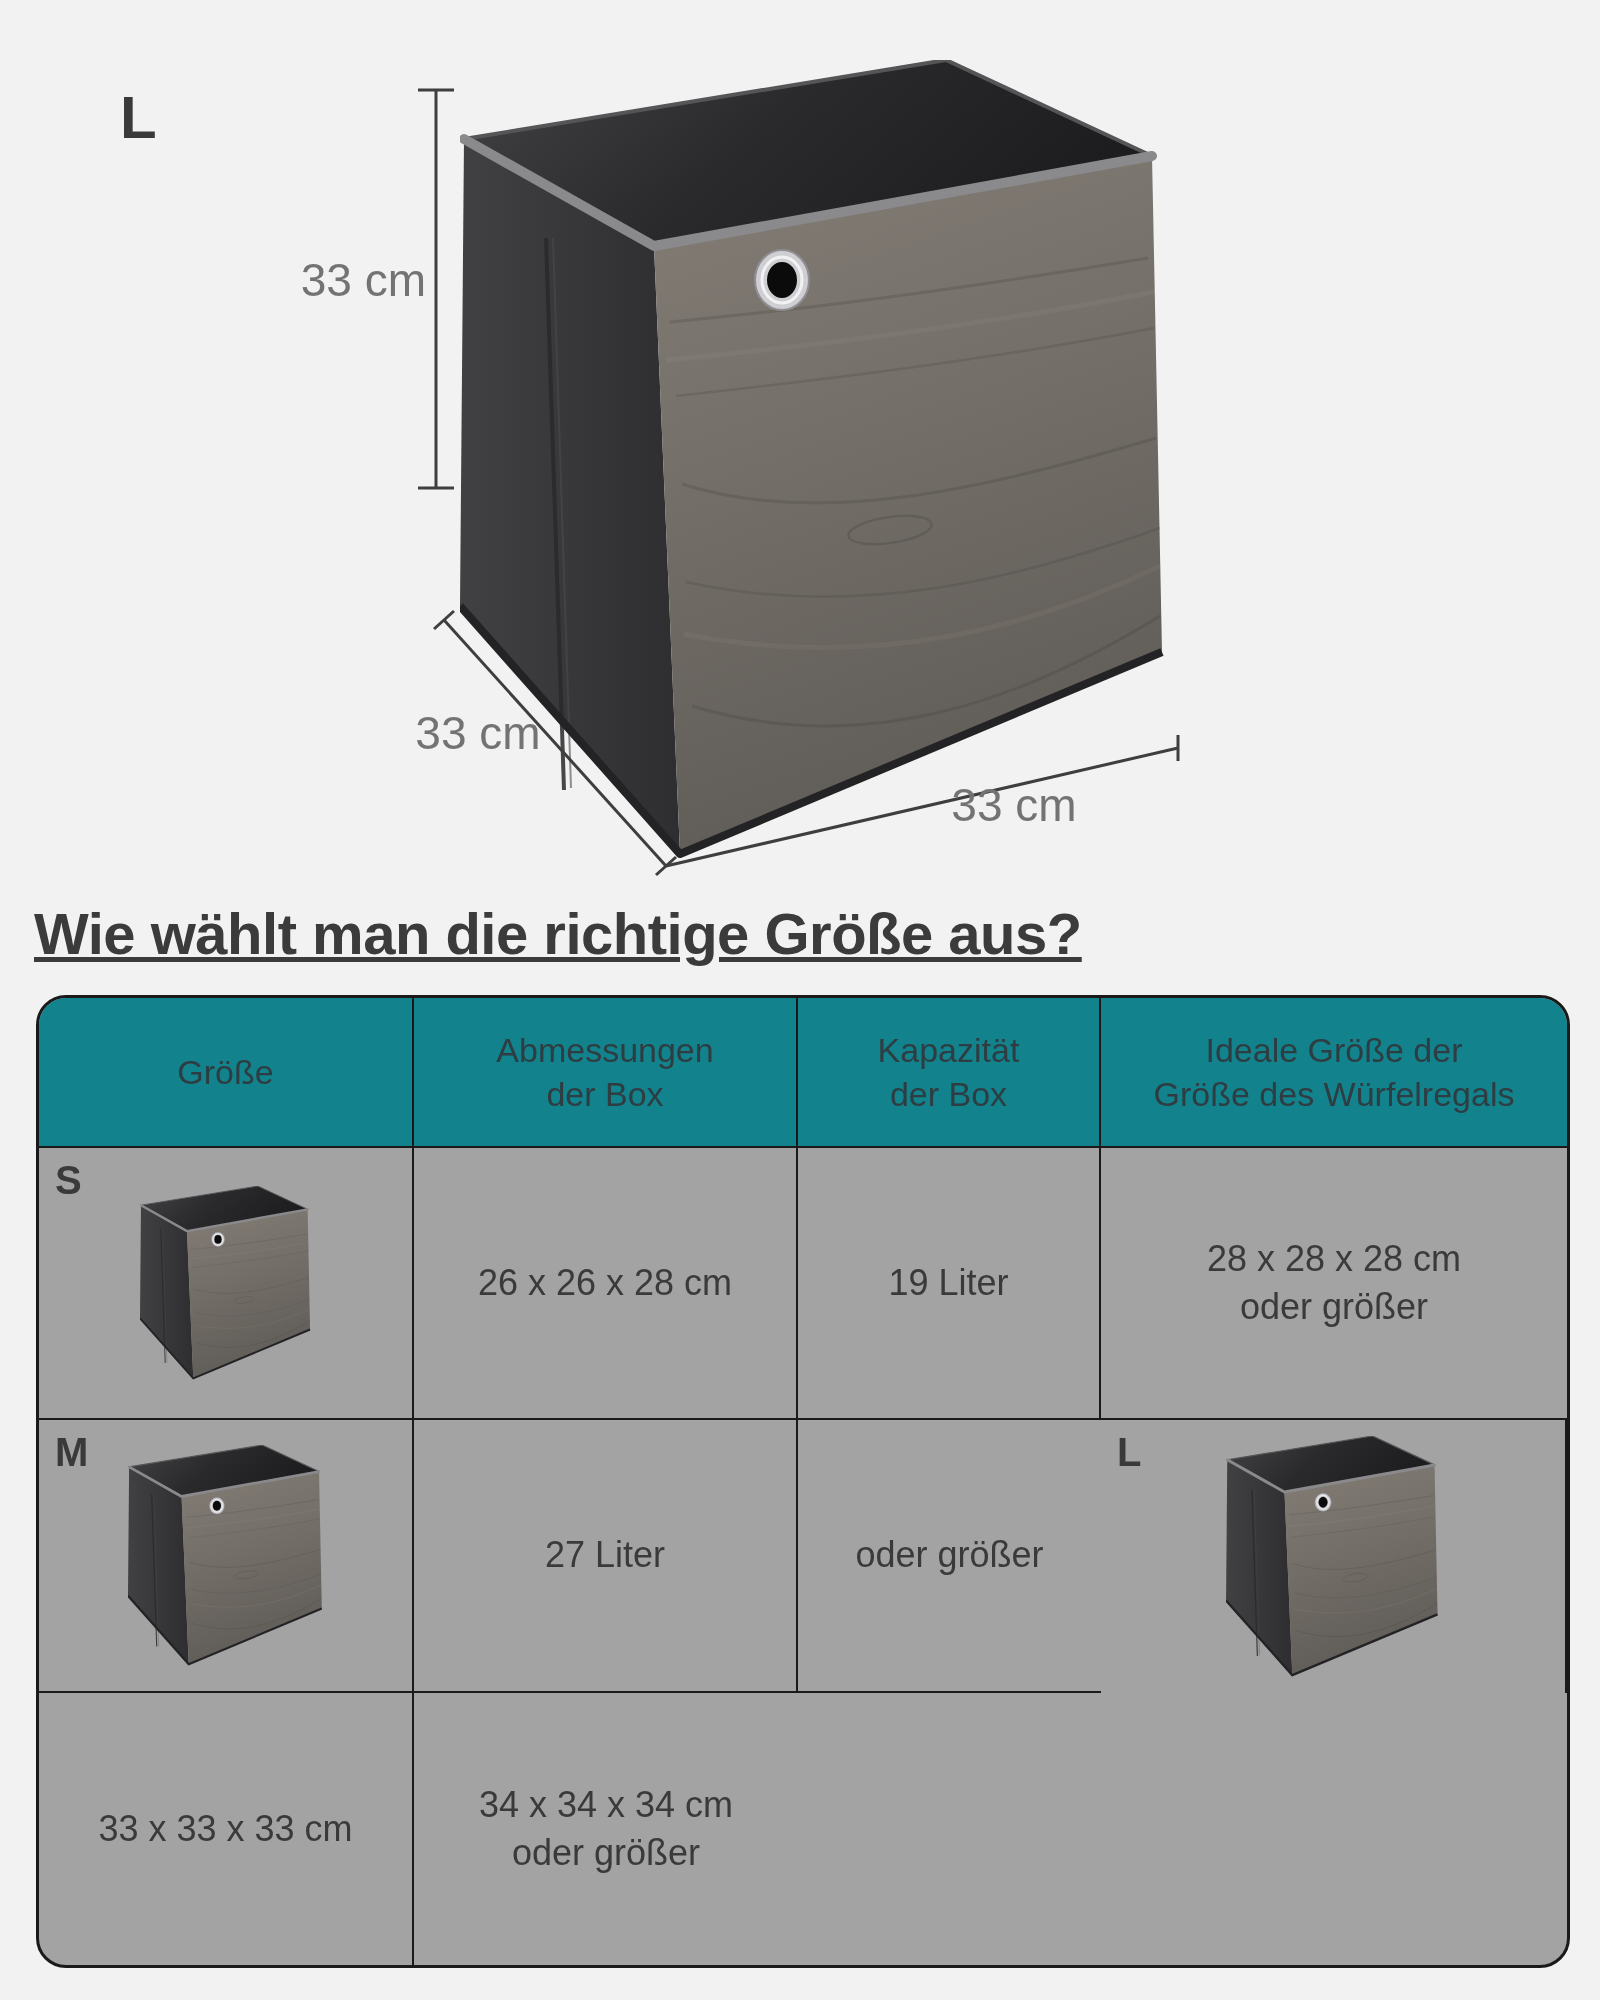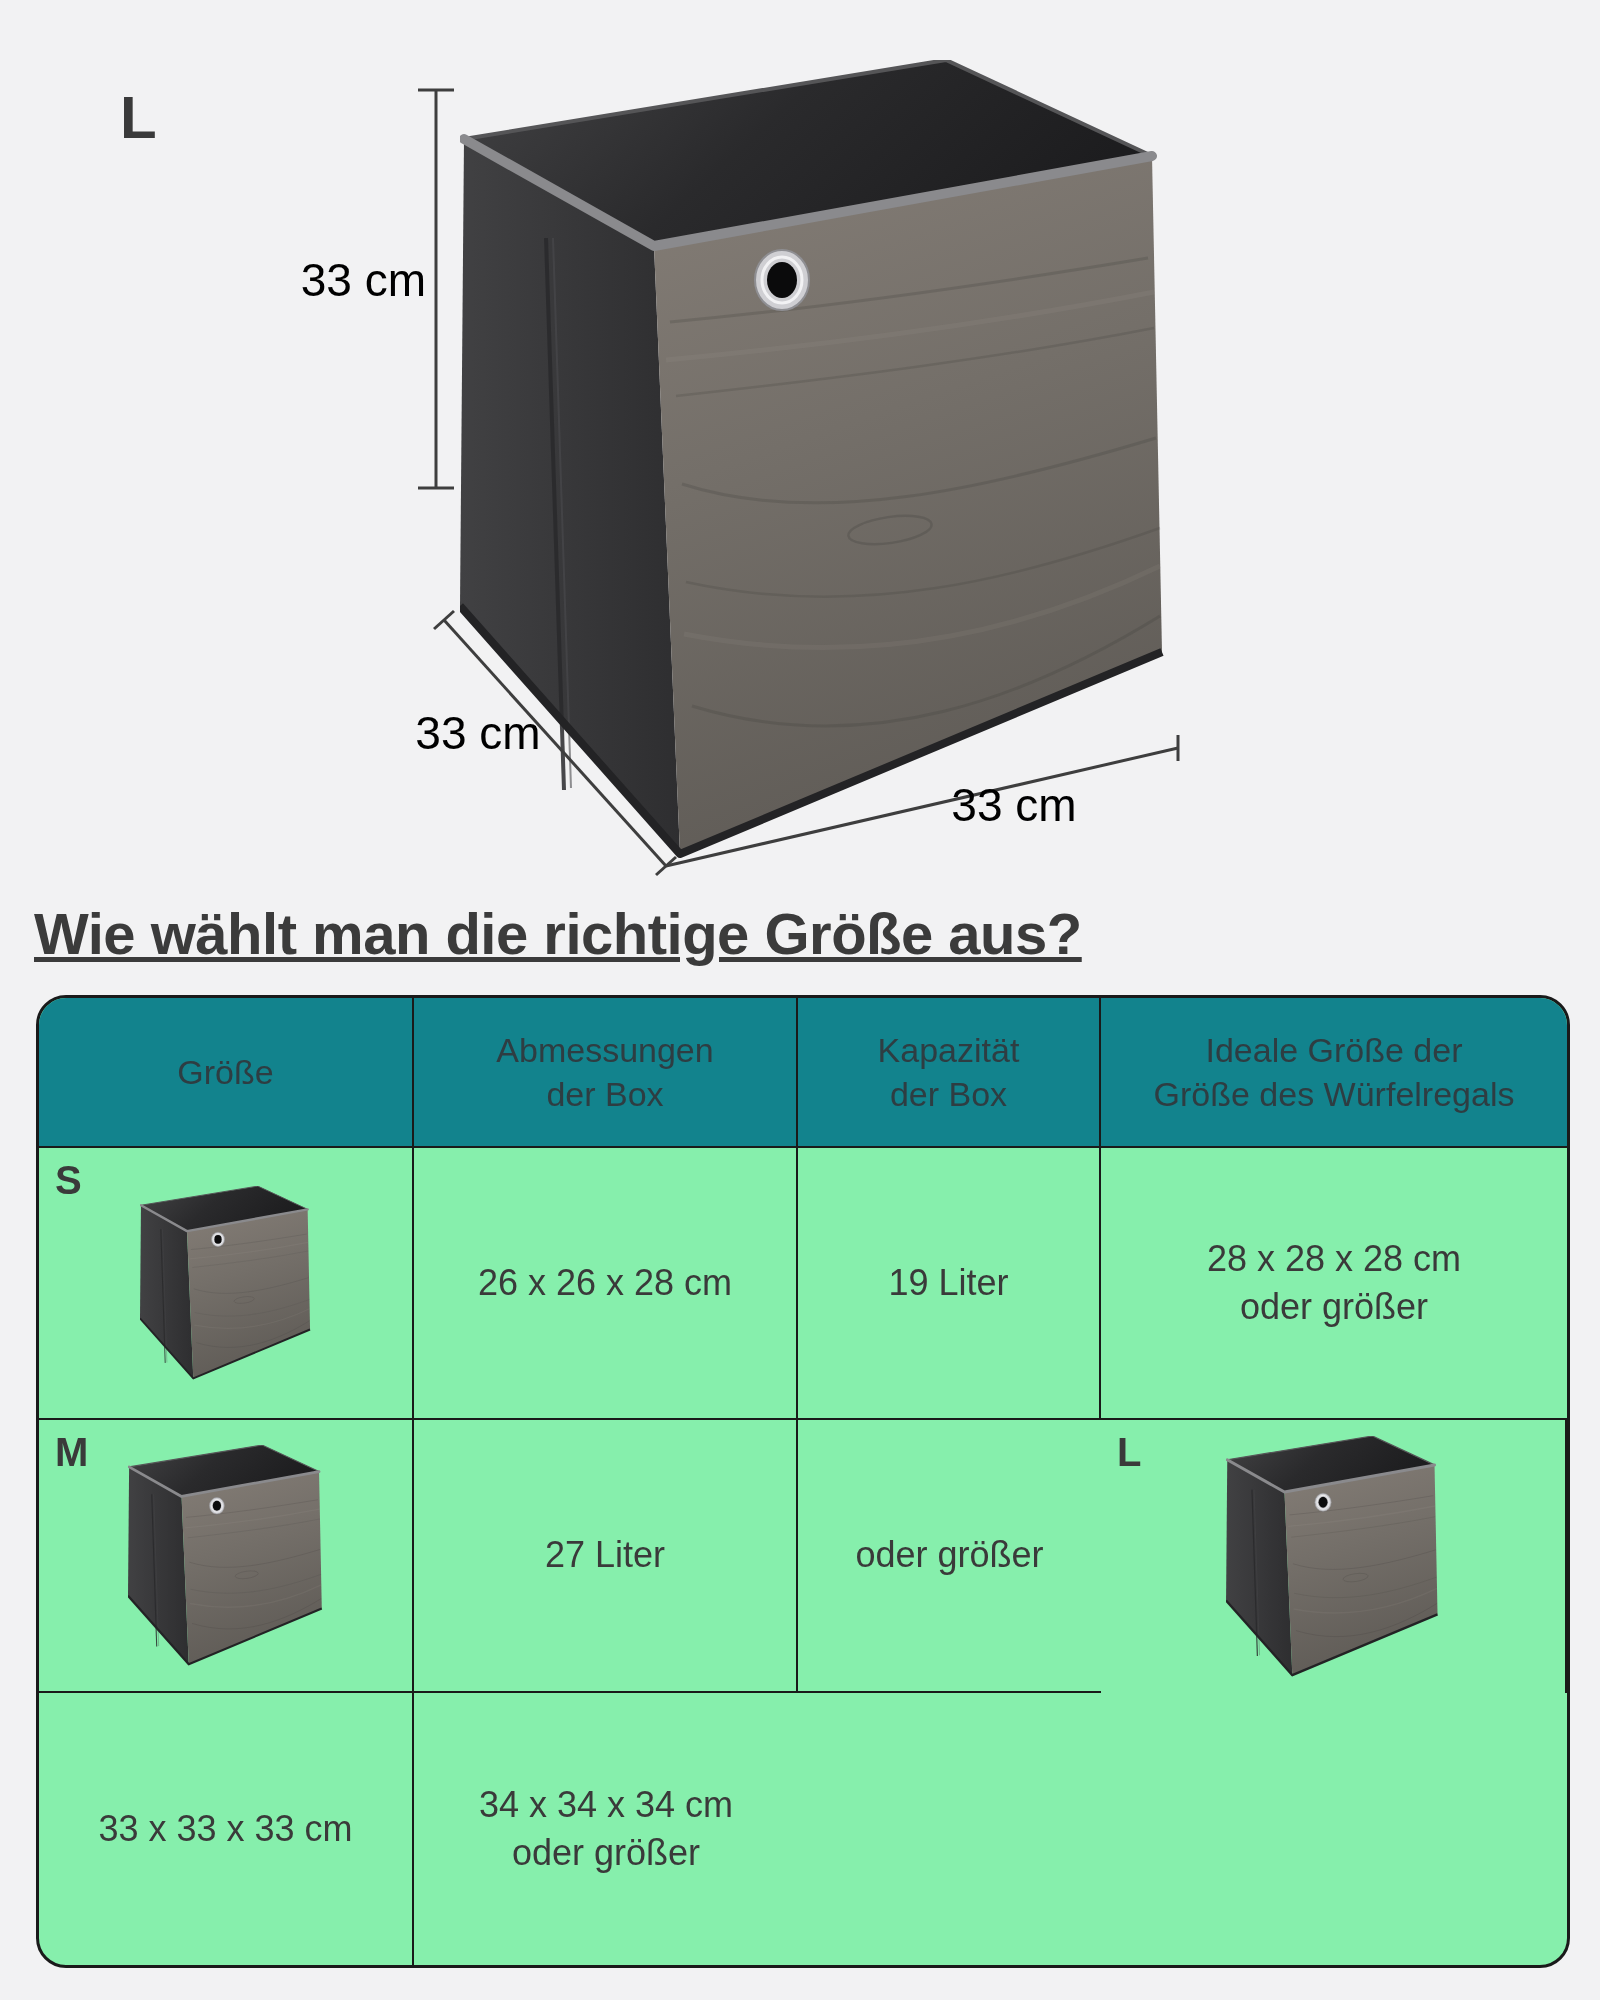--- a/index.html
+++ b/index.html
@@ -13,35 +13,35 @@
     color:#3a3a3a;
   }
   
   .hero-svg{position:absolute;left:0;top:0;}
   .size-letter-hero{
     position:absolute;left:120px;top:88px;
     font-size:60px;font-weight:700;color:#3a3a3a;line-height:1;
   }
   .dim-label{
     position:absolute;
-    font-size:46px;color:#000000;line-height:1;white-space:nowrap;
+    font-size:46px;color:#737373;line-height:1;white-space:nowrap;
   }
   .dim-height{left:286px;top:257px;width:140px;text-align:right;}
   .dim-depth{left:398px;top:710px;width:160px;text-align:center;}
   .dim-width{left:934px;top:782px;width:160px;text-align:center;}
   
   .section-heading{
     position:absolute;left:34px;top:900px;
     font-size:58px;font-weight:700;letter-spacing:-0.5px;color:#3b3b3b;text-decoration:underline;
   }
   
   .size-table{
     position:absolute;left:36px;top:995px;
     width:1528px;height:967px;
-    background:#86efac;
+    background:#a3a3a3;
     border:3px solid #1a1a1a;
     border-radius:30px;
     overflow:hidden;
     display:grid;
     grid-template-columns:375px 384px 303px 466px;
     grid-template-rows:150px 1fr 1fr 1fr;
   }
   .cell{
     display:flex;flex-direction:column;
     align-items:center;justify-content:center;

